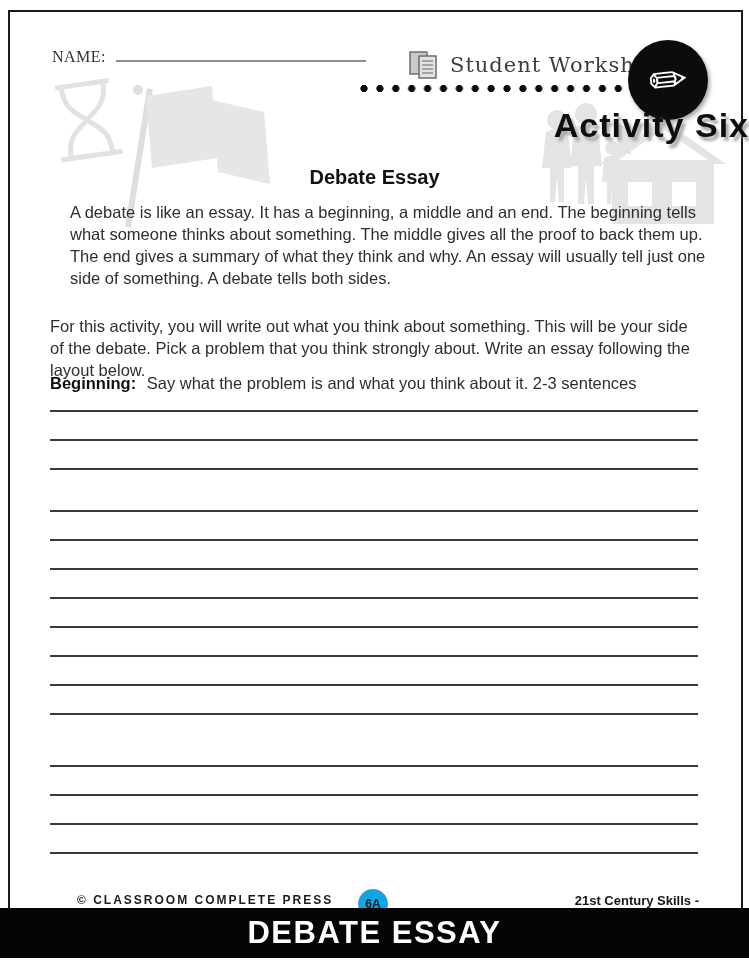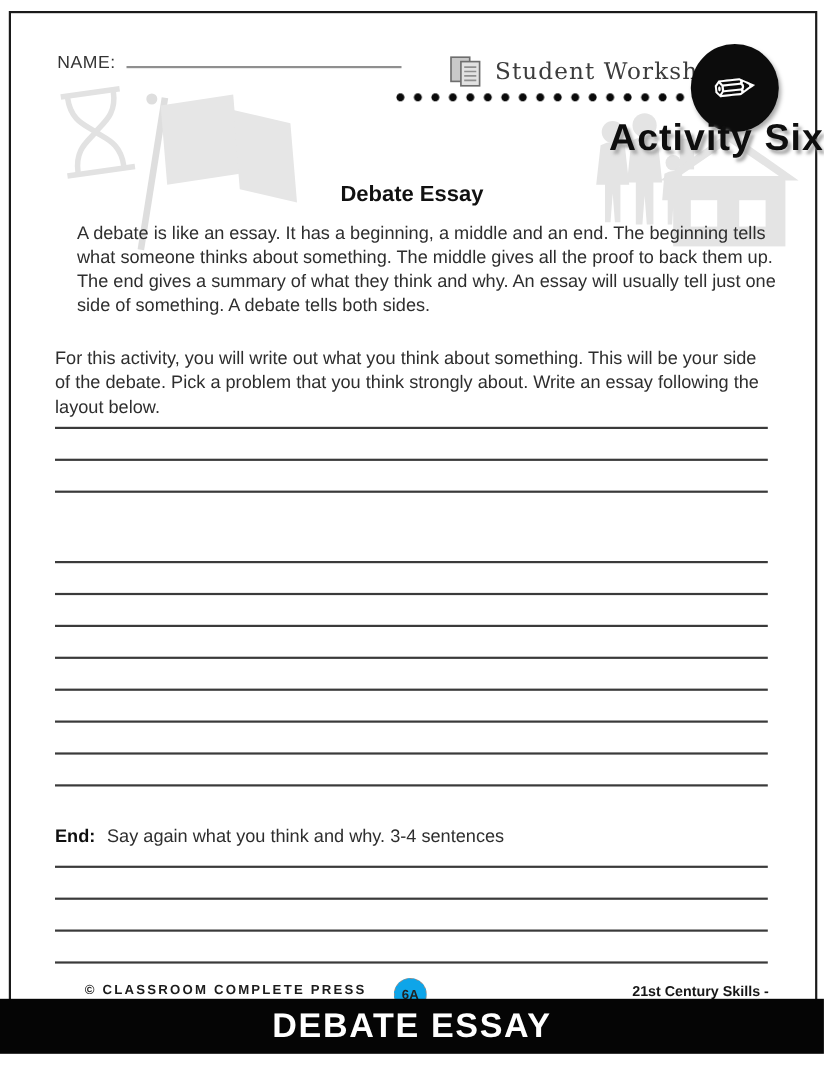--- a/index.html
+++ b/index.html
@@ -5,21 +5,21 @@
   html,body{margin:0;padding:0;}
   body{
     width:749px;height:970px;position:relative;background:#ffffff;overflow:hidden;
     font-family:"Liberation Sans","DejaVu Sans",sans-serif;color:#2b2b2b;
   }
   
   .page-border{position:absolute;left:8px;top:10px;right:6px;bottom:25px;border:2px solid #1a1a1a;pointer-events:none;}
   
   .watermarks{position:absolute;left:0;top:0;width:749px;height:970px;}
   
-  .name-row{position:absolute;left:52px;top:46px;font-size:16px;letter-spacing:.5px;color:#333;}
+  .name-row{position:absolute;left:52px;top:46px;font-size:16px;letter-spacing:.5px;color:#333;font-family:Liberation Serif, serif;}
   .name-underline{display:inline-block;width:250px;border-bottom:2px solid #8f8f8f;height:14px;margin-left:10px;vertical-align:baseline;}
   .ws-row{position:absolute;left:408px;top:50px;display:flex;align-items:center;gap:8px;}
   .ws-label{font-family:"DejaVu Serif","Liberation Serif",serif;font-size:21px;color:#3c3c3c;letter-spacing:1px;}
   .dots{position:absolute;left:360px;top:84px;width:302px;height:9px;
     background-image:radial-gradient(circle at 4px 4.5px,#0a0a0a 3.3px,rgba(0,0,0,0) 3.9px);
     background-size:15.9px 9px;background-repeat:repeat-x;}
   .pencil-badge{position:absolute;left:628px;top:40px;width:80px;height:80px;border-radius:50%;
     background:#0c0c0c;box-shadow:2px 3px 4px rgba(0,0,0,.35);display:flex;align-items:center;justify-content:center;}
   .pencil-badge span{color:#ffffff;font-size:46px;line-height:1;transform:rotate(-6deg);font-family:"DejaVu Sans",sans-serif;}
   
@@ -103,20 +103,23 @@
   </div>
 
 <div class="page-title">Activity Six</div>
 <div class="page-subtitle">Debate Essay</div>
 
 <div class="para" id="para-0">A debate is like an essay. It has a beginning, a middle and an end. The beginning tells what someone thinks about something. The middle gives all the proof to back them up. The end gives a summary of what they think and why. An essay will usually tell just one side of something. A debate tells both sides.</div>
 <div class="para" id="para-1">For this activity, you will write out what you think about something. This will be your side of the debate. Pick a problem that you think strongly about. Write an essay following the layout below.</div>
 
 <div class="section" id="sec-0">
   <div>
+    <div class="section-heading">
+      <span class="section-label">Beginning: </span><span class="section-instruction">Say what the problem is and what you think about it. 2-3 sentences</span>
+    </div>
     <div class="section-lines">
         <div class="write-line"></div>
         <div class="write-line"></div>
         <div class="write-line"></div>
       </div>
   </div>
 </div>
 <div class="section" id="sec-1">
   <div>
     <div class="section-lines">
@@ -126,23 +129,20 @@
         <div class="write-line"></div>
         <div class="write-line"></div>
         <div class="write-line"></div>
         <div class="write-line"></div>
         <div class="write-line"></div>
       </div>
   </div>
 </div>
 <div class="section" id="sec-2">
   <div>
-    <div class="section-heading">
-      <span class="section-label">End: </span><span class="section-instruction">Say again what you think and why. 3-4 sentences</span>
-    </div>
     <div class="section-lines">
         <div class="write-line"></div>
         <div class="write-line"></div>
         <div class="write-line"></div>
         <div class="write-line"></div>
       </div>
   </div>
 </div>
 
 <div class="footer-copyright">© CLASSROOM COMPLETE PRESS</div>

